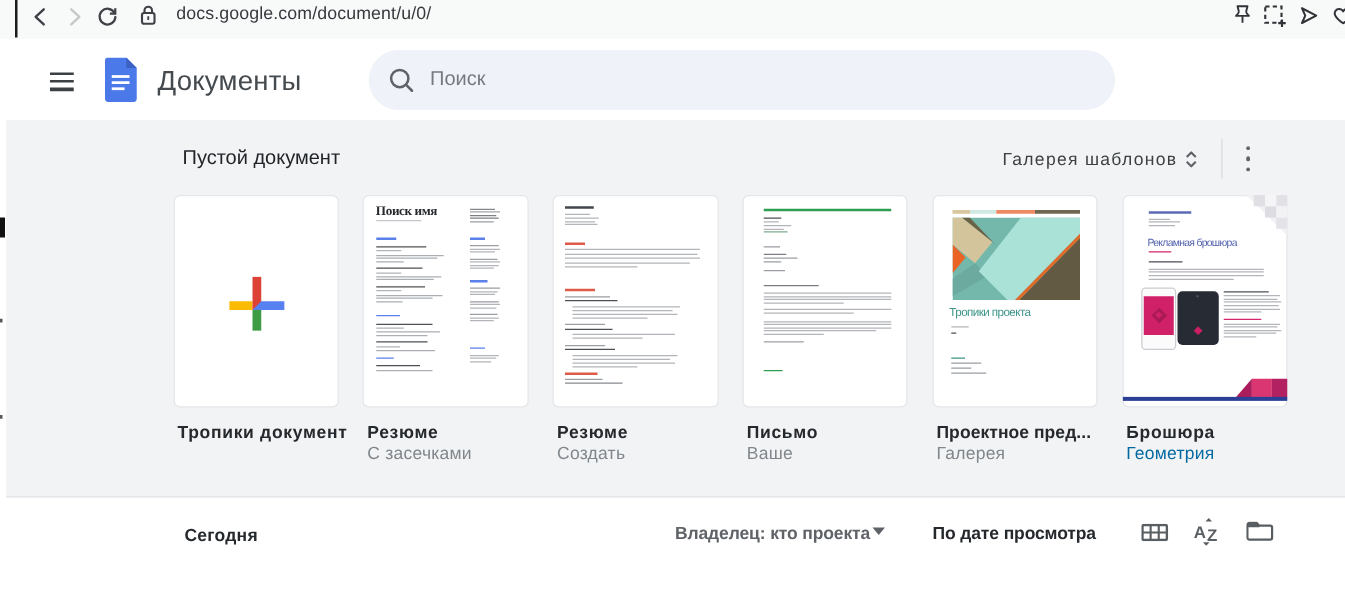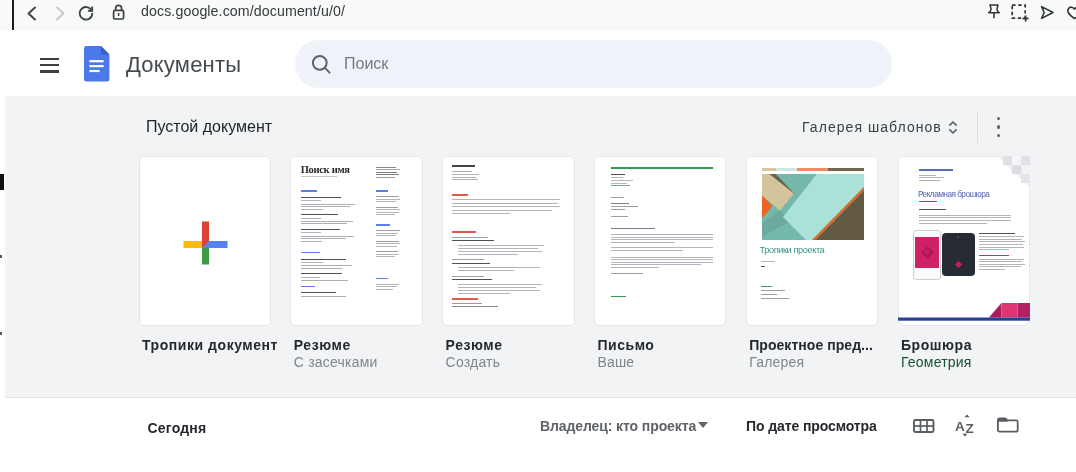--- a/index.html
+++ b/index.html
@@ -304,21 +304,21 @@
 <div class="abs" style="left:142px;top:337px;font-size:14px;font-weight:bold;color:#25282c;letter-spacing:0.55px;">Тропики документ</div>
 <div class="abs" style="left:293.8px;top:337px;font-size:14px;font-weight:bold;color:#25282c;letter-spacing:0.55px;">Резюме</div>
 <div class="abs" style="left:293.8px;top:354px;font-size:14px;color:#80868b;letter-spacing:0.2px;">С засечками</div>
 <div class="abs" style="left:445.6px;top:337px;font-size:14px;font-weight:bold;color:#25282c;letter-spacing:0.55px;">Резюме</div>
 <div class="abs" style="left:445.6px;top:354px;font-size:14px;color:#80868b;letter-spacing:0.2px;">Создать</div>
 <div class="abs" style="left:597.4px;top:337px;font-size:14px;font-weight:bold;color:#25282c;letter-spacing:0.55px;">Письмо</div>
 <div class="abs" style="left:597.4px;top:354px;font-size:14px;color:#80868b;letter-spacing:0.2px;">Ваше</div>
 <div class="abs" style="left:749.2px;top:337px;font-size:14px;font-weight:bold;color:#25282c;letter-spacing:0.05px;">Проектное пред...</div>
 <div class="abs" style="left:749.2px;top:354px;font-size:14px;color:#80868b;letter-spacing:0.2px;">Галерея</div>
 <div class="abs" style="left:901px;top:337px;font-size:14px;font-weight:bold;color:#25282c;letter-spacing:0.55px;">Брошюра</div>
-<div class="abs" style="left:901px;top:354px;font-size:14px;color:#14532d;letter-spacing:0.2px;">Геометрия</div>
+<div class="abs" style="left:901px;top:354px;font-size:14px;color:#0369a1;letter-spacing:0.2px;">Геометрия</div>
 
 <div class="abs" style="left:147.5px;top:419.5px;font-size:14px;font-weight:bold;color:#25282c;letter-spacing:0.2px;text-align:center;">Сегодня</div>
 <div class="abs" style="left:540px;top:417.5px;font-size:14px;font-weight:bold;color:#5f6368;letter-spacing:-0.1px;">Владелец: кто проекта</div>
 <div class="abs" style="left:698px;top:421.5px;width:0;height:0;border-left:5.5px solid transparent;border-right:5.5px solid transparent;border-top:6px solid #5f6368;"></div>
 <div class="abs" style="left:746px;top:417.5px;font-size:14px;font-weight:bold;color:#25282c;letter-spacing:-0.1px;">По дате просмотра</div>
 
 <svg class="abs" style="left:913px;top:419px;" width="22" height="14" viewBox="0 0 22 14">
   <rect x="1" y="1" width="19.5" height="12" rx="1.2" fill="none" stroke="#595e63" stroke-width="1.9"></rect>
   <line x1="7.5" y1="1" x2="7.5" y2="13" stroke="#595e63" stroke-width="1.7"></line>
   <line x1="14" y1="1" x2="14" y2="13" stroke="#595e63" stroke-width="1.7"></line>

